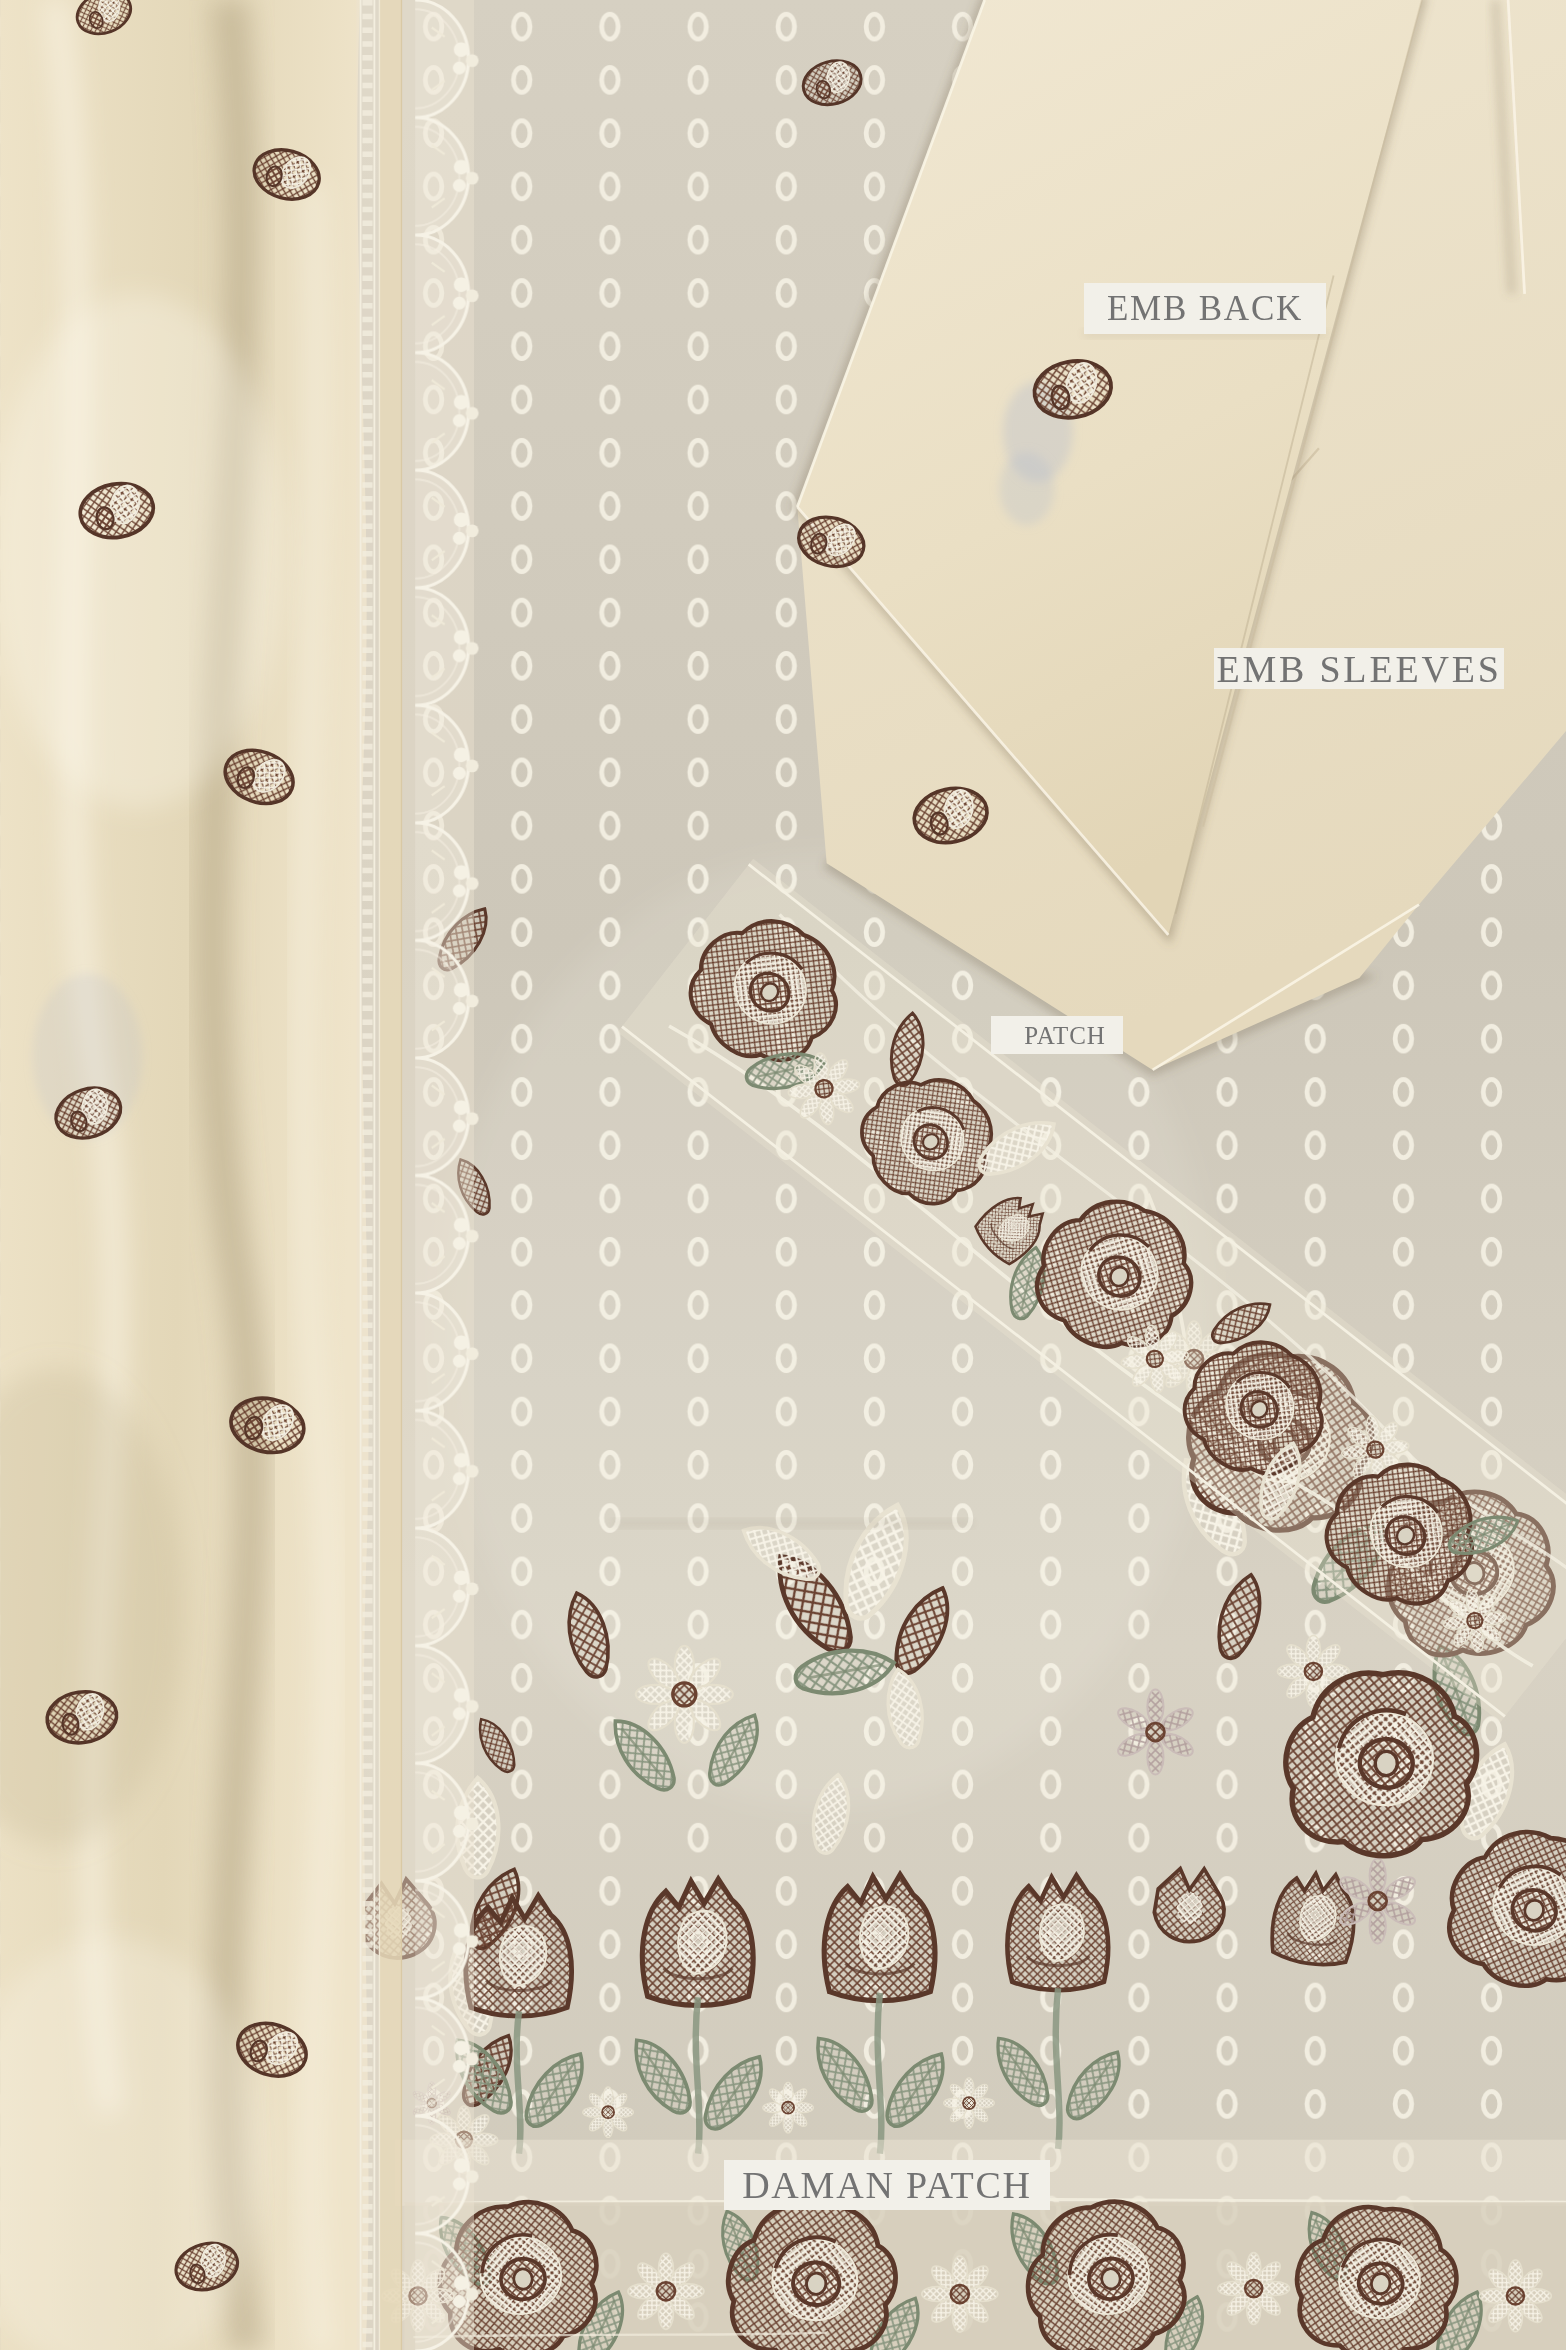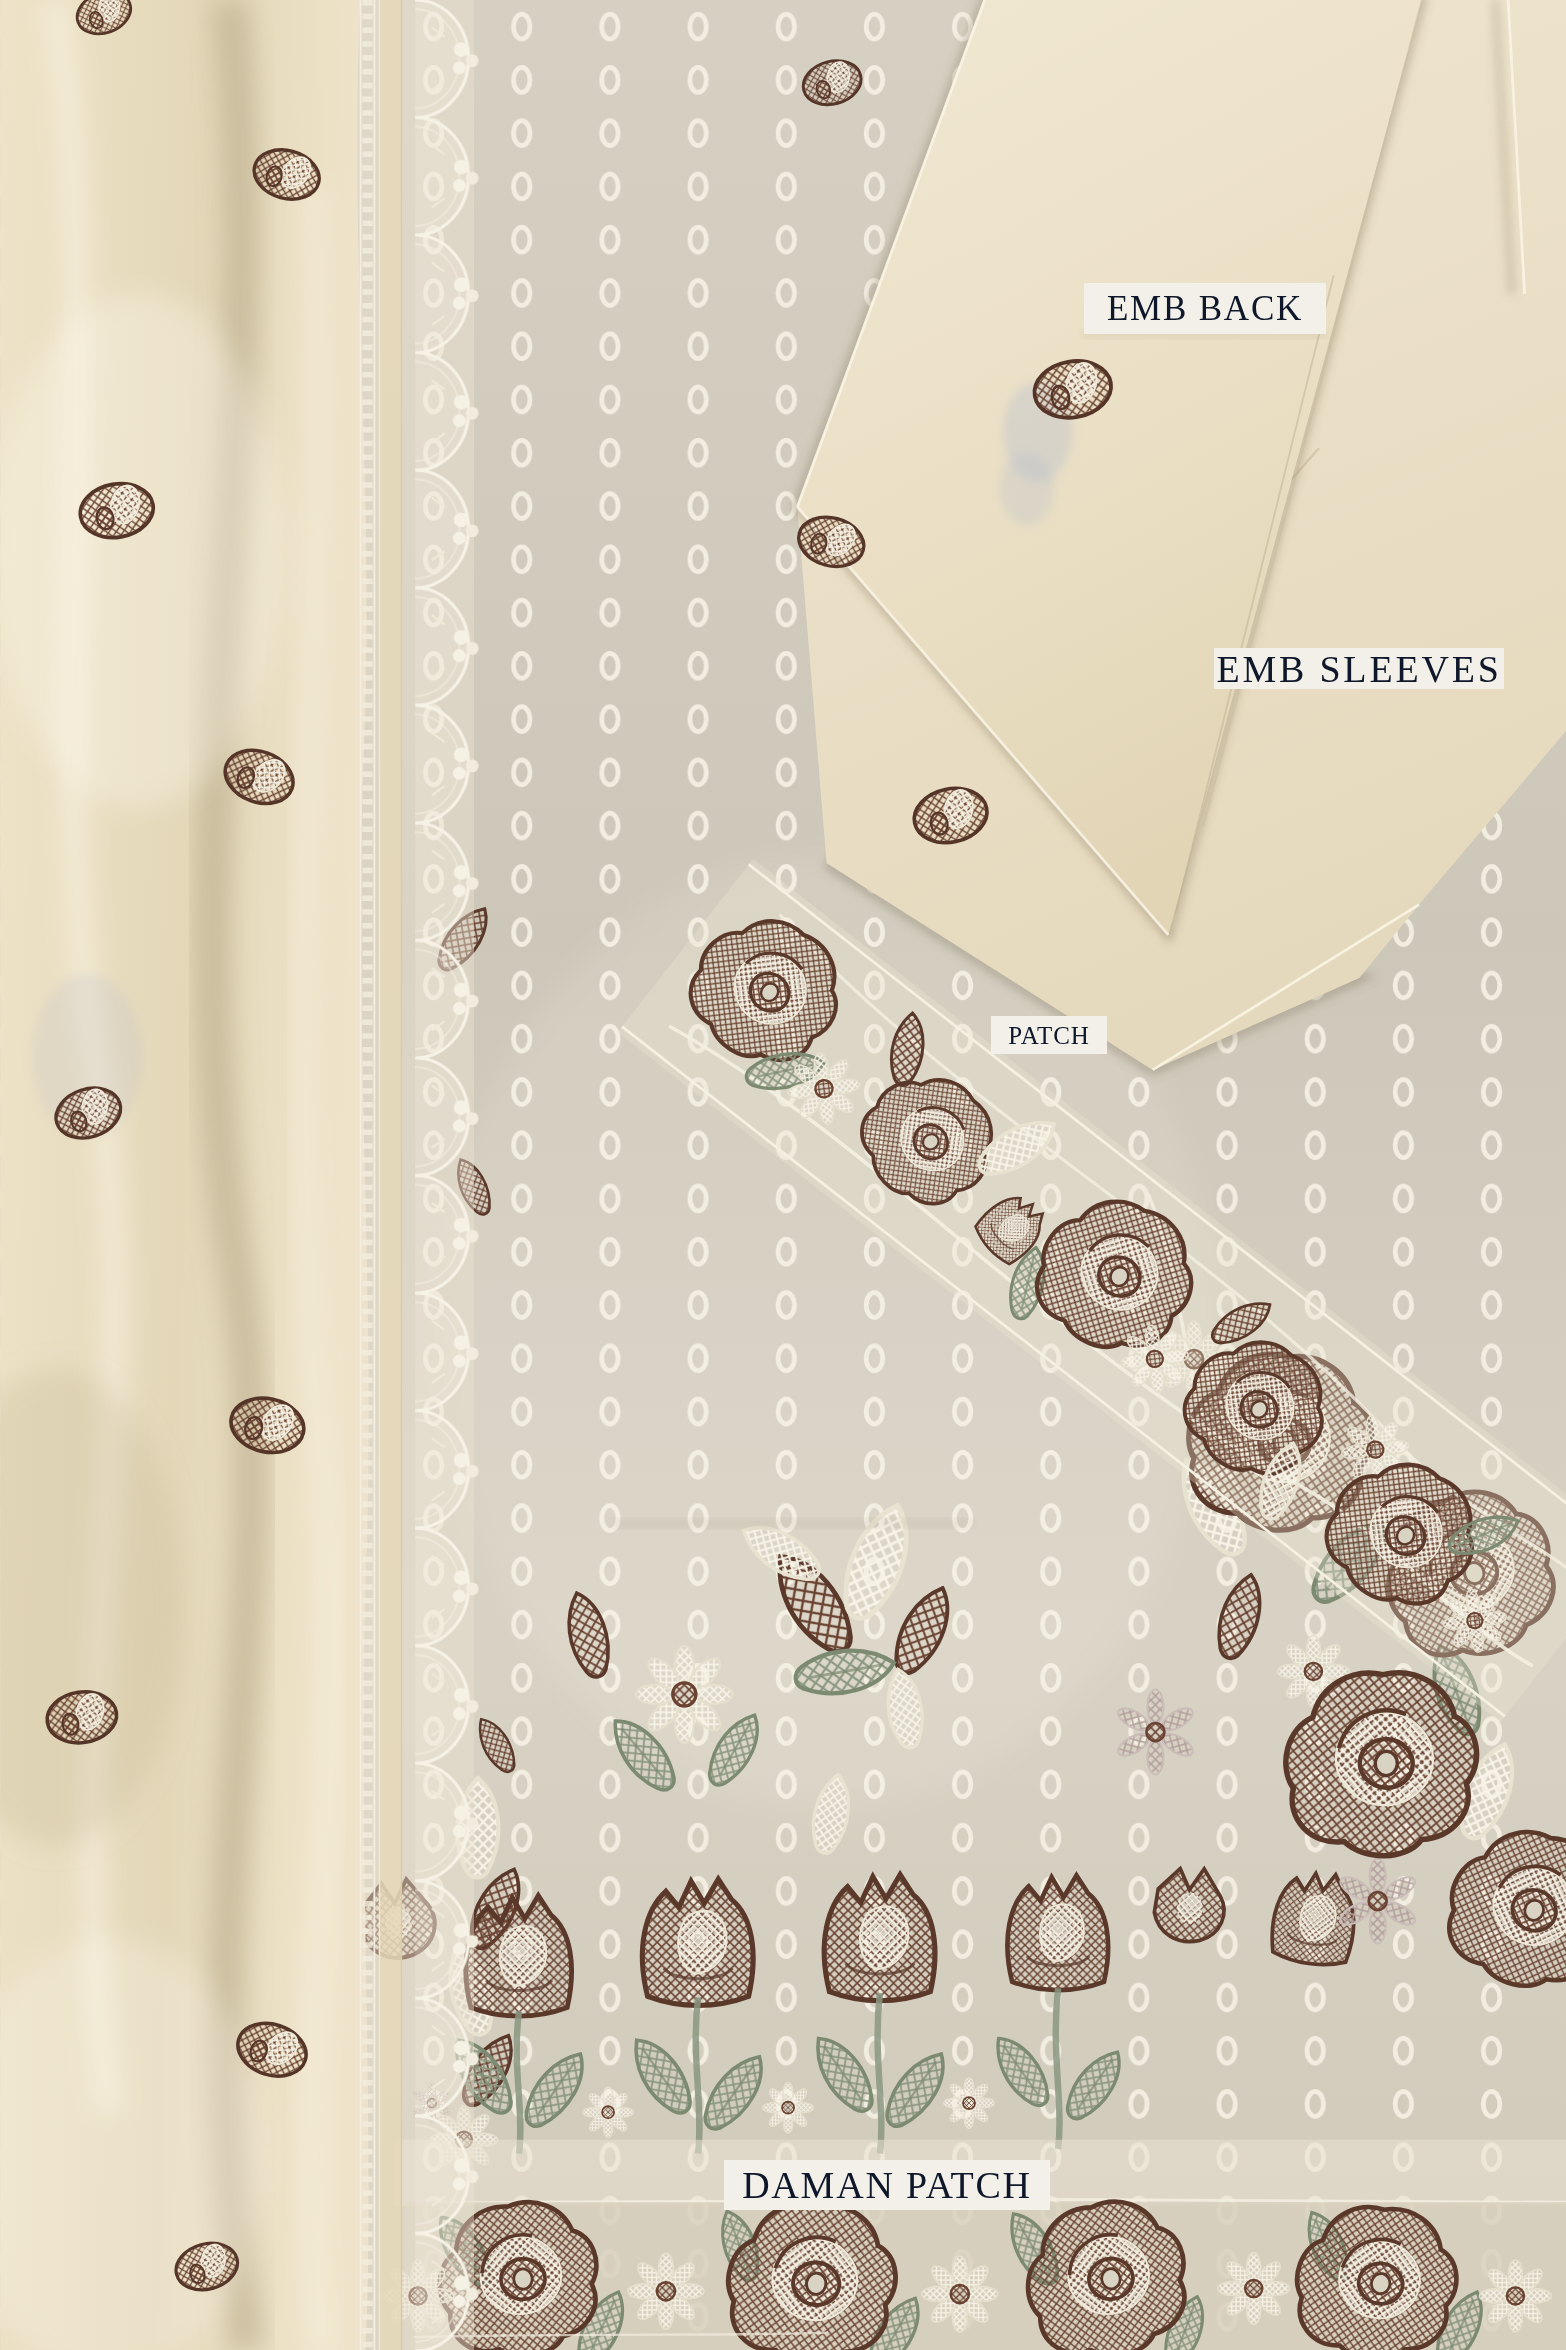--- a/index.html
+++ b/index.html
@@ -1,24 +1,24 @@
 <!DOCTYPE html>
 <html style="font-size:14.7px"><head>
 <meta charset="utf-8">
 <style>
   html,body{margin:0;padding:0;background:#1b1b1b;}
   .canvas{position:relative;width:1567px;height:2351px;overflow:hidden;background:#d1cbbd;
           font-family:"Liberation Serif","DejaVu Serif",serif;}
   .canvas svg.art{position:absolute;left:0;top:0;width:1567px;height:2351px;display:block;}
-  .label{position:absolute;background:#f2f0e9;color:#0f172a;display:flex;align-items:center;
+  .label{position:absolute;background:#f2f0e9;color:#737373;display:flex;align-items:center;
          justify-content:center;letter-spacing:1.8px;white-space:nowrap;line-height:1;
          font-family:"Liberation Serif","DejaVu Serif",serif;}
   .label--back   {left:1084px;top:283px;width:242px;height:51px;font-size:35px;}
   .label--sleeves{left:1214px;top:648px;width:290px;height:41px;font-size:38px;letter-spacing:2.8px;}
-  .label--patch  {left:991px;top:1016px;width:116px;height:38px;font-size:25px;letter-spacing:0.9px;}
+  .label--patch  {left:991px;top:1016px;width:116px;height:38px;font-size:25px;letter-spacing:0.9px;padding-left:16px;}
   .label--dupatta{left:63px;top:1194px;width:328px;height:56px;font-size:40px;}
   .label--front  {left:613px;top:1461px;width:359px;height:62px;font-size:45px;}
   .label--daman  {left:724px;top:2160px;width:326px;height:50px;font-size:38px;}
 </style>
 </head>
 <body>
 
 <div class="canvas">
 <svg class="art" viewBox="0 0 1706 2560" aria-hidden="true">
 <defs>

